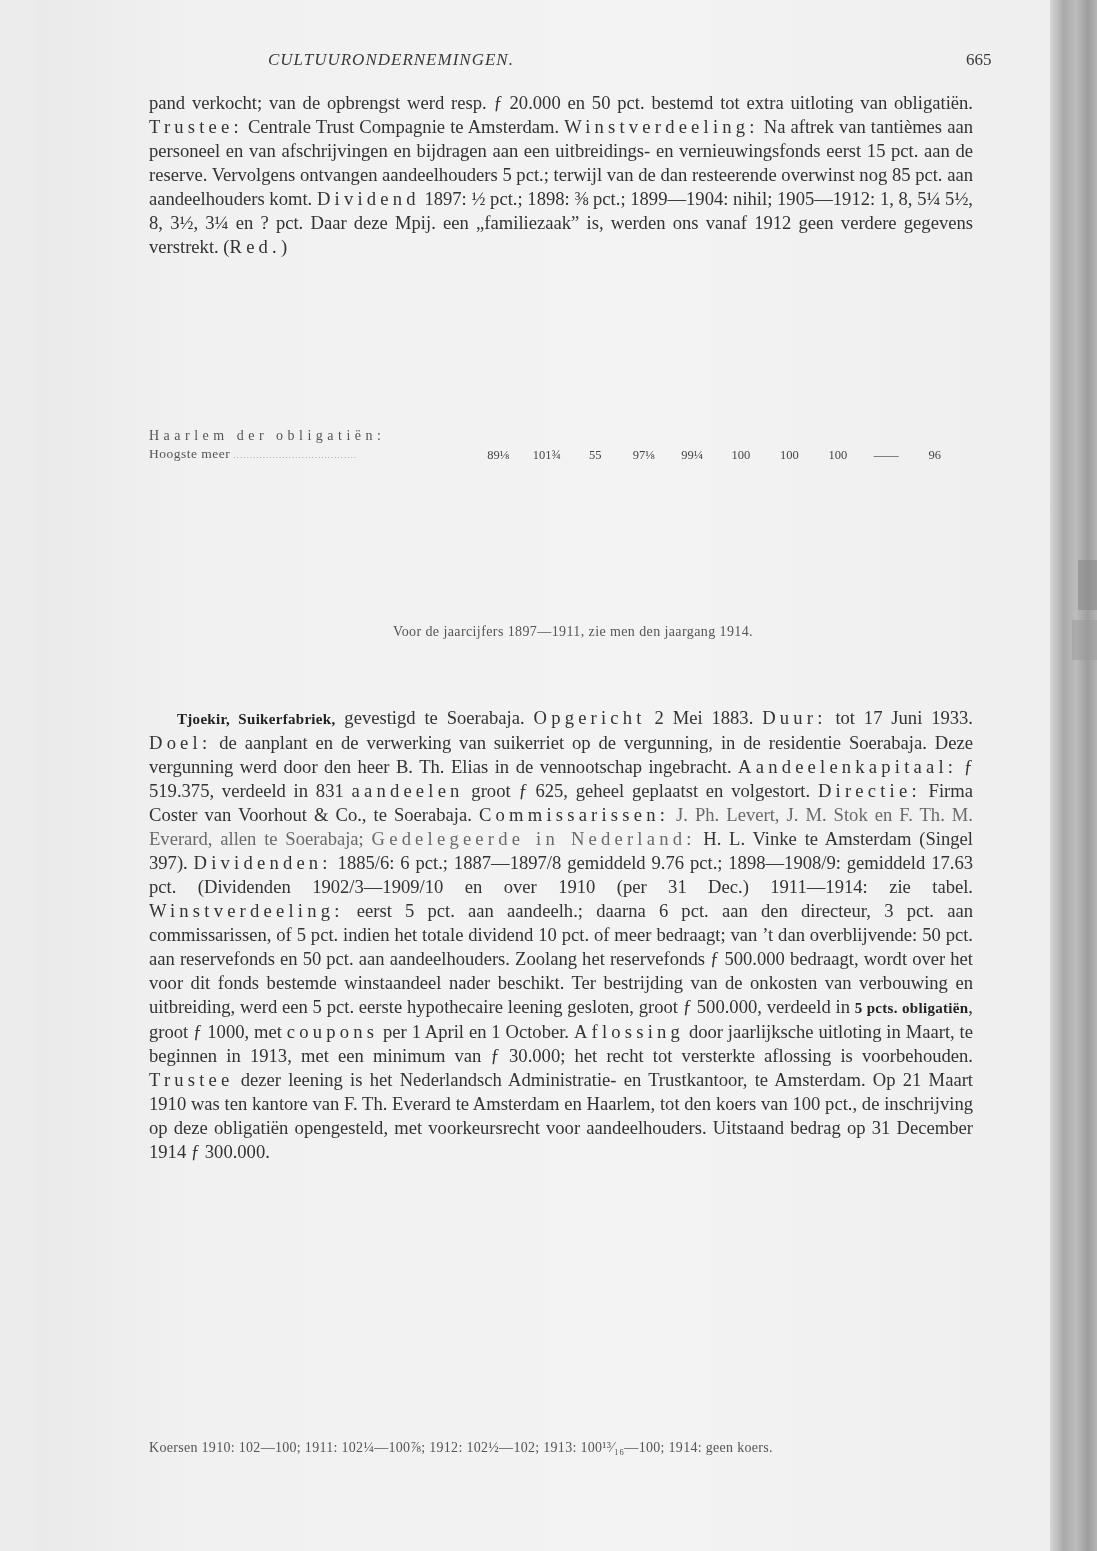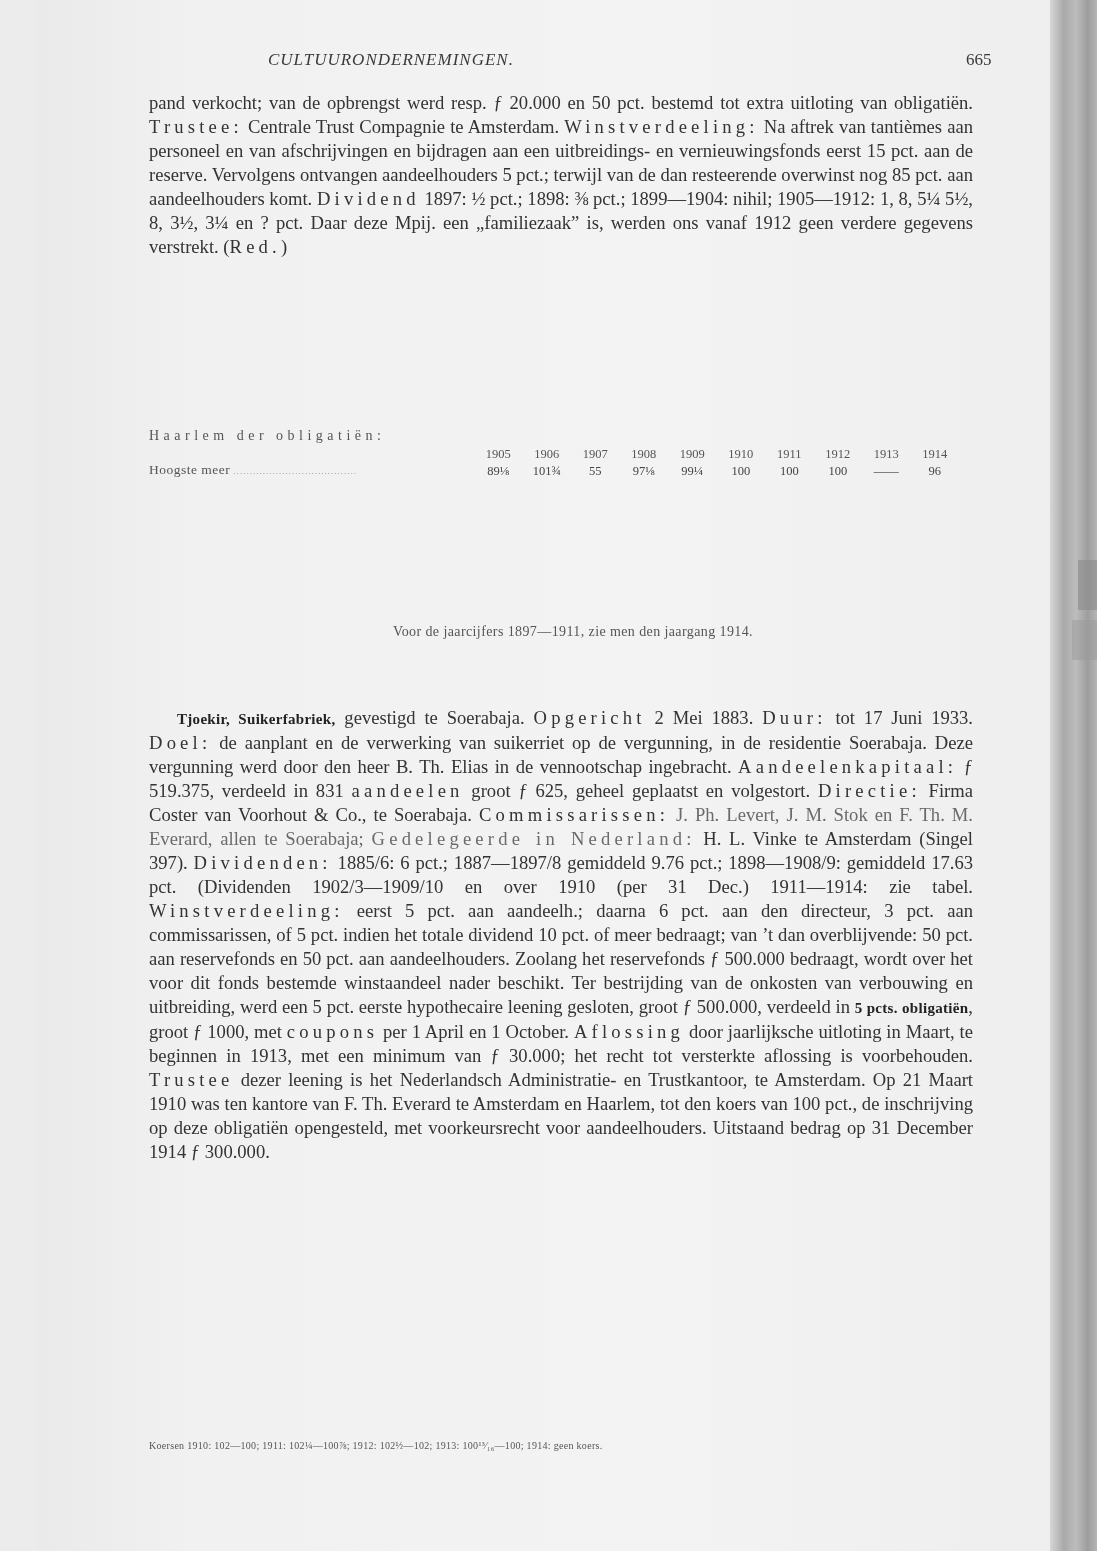--- a/index.html
+++ b/index.html
@@ -46,53 +46,40 @@
     table.koersen { border-collapse: collapse; margin-top: 2px; }
     table.koersen td, table.koersen th { padding: 0; font-weight: normal; font-size: 12.5px; line-height: 16px; white-space: nowrap; }
     table.koersen th.label, table.koersen td.label { width: 325px; text-align: left; }
     table.koersen td.label span.lbl { font-size: 13.5px; letter-spacing: .5px; }
     table.koersen td.val, table.koersen th.yr { width: 48.5px; text-align: center; color:#444; }
     table.koersen th.yr { color:#555; }
     .dots { color: #888; letter-spacing: 1px; font-size: 9px; }
 
     .note-small { position: absolute; left: 113px; top: 548px; width: 824px; font-size: 14px; line-height: 17px; text-align: justify; color:#555; letter-spacing:.4px; }
     .note-center { position: absolute; left: 12px; width: 1050px; top: 624px; text-align: center; font-size: 14px; color:#555; letter-spacing:.4px; }
-    .koersen-footer { position: absolute; left: 113px; top: 1440px; width: 824px; font-size: 10px; color:#555; letter-spacing:.3px; }
+    .koersen-footer { position: absolute; left: 113px; top: 1440px; width: 824px; font-size: 14px; color:#555; letter-spacing:.3px; }
   </style>
 </head>
 <body>
 
 <div class="page">
 
   <div class="running-head">
     <span class="running-title">CULTUURONDERNEMINGEN.</span>
     <span class="page-number">665</span>
   </div>
 
   <div class="text" style="top: 91px;">
     <p><span>pand verkocht; van de opbrengst werd resp. ƒ 20.000 en 50 pct. bestemd tot extra uitloting van obligatiën. </span><span class="sp">Trustee:</span><span> Centrale Trust Compagnie te Amsterdam. </span><span class="sp">Winstverdeeling:</span><span> Na aftrek van tantièmes aan personeel en van afschrijvingen en bijdragen aan een uitbreidings- en vernieuwingsfonds eerst 15 pct. aan de reserve. Vervolgens ontvangen aandeelhouders 5 pct.; terwijl van de dan resteerende overwinst nog 85 pct. aan aandeelhouders komt. </span><span class="sp">Dividend</span><span> 1897: ½ pct.; 1898: ⅜ pct.; 1899—1904: nihil; 1905—1912: 1, 8, 5¼ 5½, 8, 3½, 3¼ en ? pct. Daar deze Mpij. een „familiezaak” is, werden ons vanaf 1912 geen verdere gegevens verstrekt. (</span><span class="sp">Red.</span><span>)</span></p>
   </div>
 
   <div class="koersen-block">
     <div class="koersen-title">Haarlem der obligatiën:</div>
     <table class="koersen">
       <tbody>
-          <tr>
-        <th class="label"></th>
-        <th class="yr">1905</th>
-        <th class="yr">1906</th>
-        <th class="yr">1907</th>
-        <th class="yr">1908</th>
-        <th class="yr">1909</th>
-        <th class="yr">1910</th>
-        <th class="yr">1911</th>
-        <th class="yr">1912</th>
-        <th class="yr">1913</th>
-        <th class="yr">1914</th>
-      </tr>
       <tr>
         <td class="label"><span class="lbl">Hoogste meer</span> <span class="dots">......................................</span></td>
         <td class="val">89⅛</td>
         <td class="val">101¾</td>
         <td class="val">55</td>
         <td class="val">97⅛</td>
         <td class="val">99¼</td>
         <td class="val">100</td>
         <td class="val">100</td>
         <td class="val">100</td>

